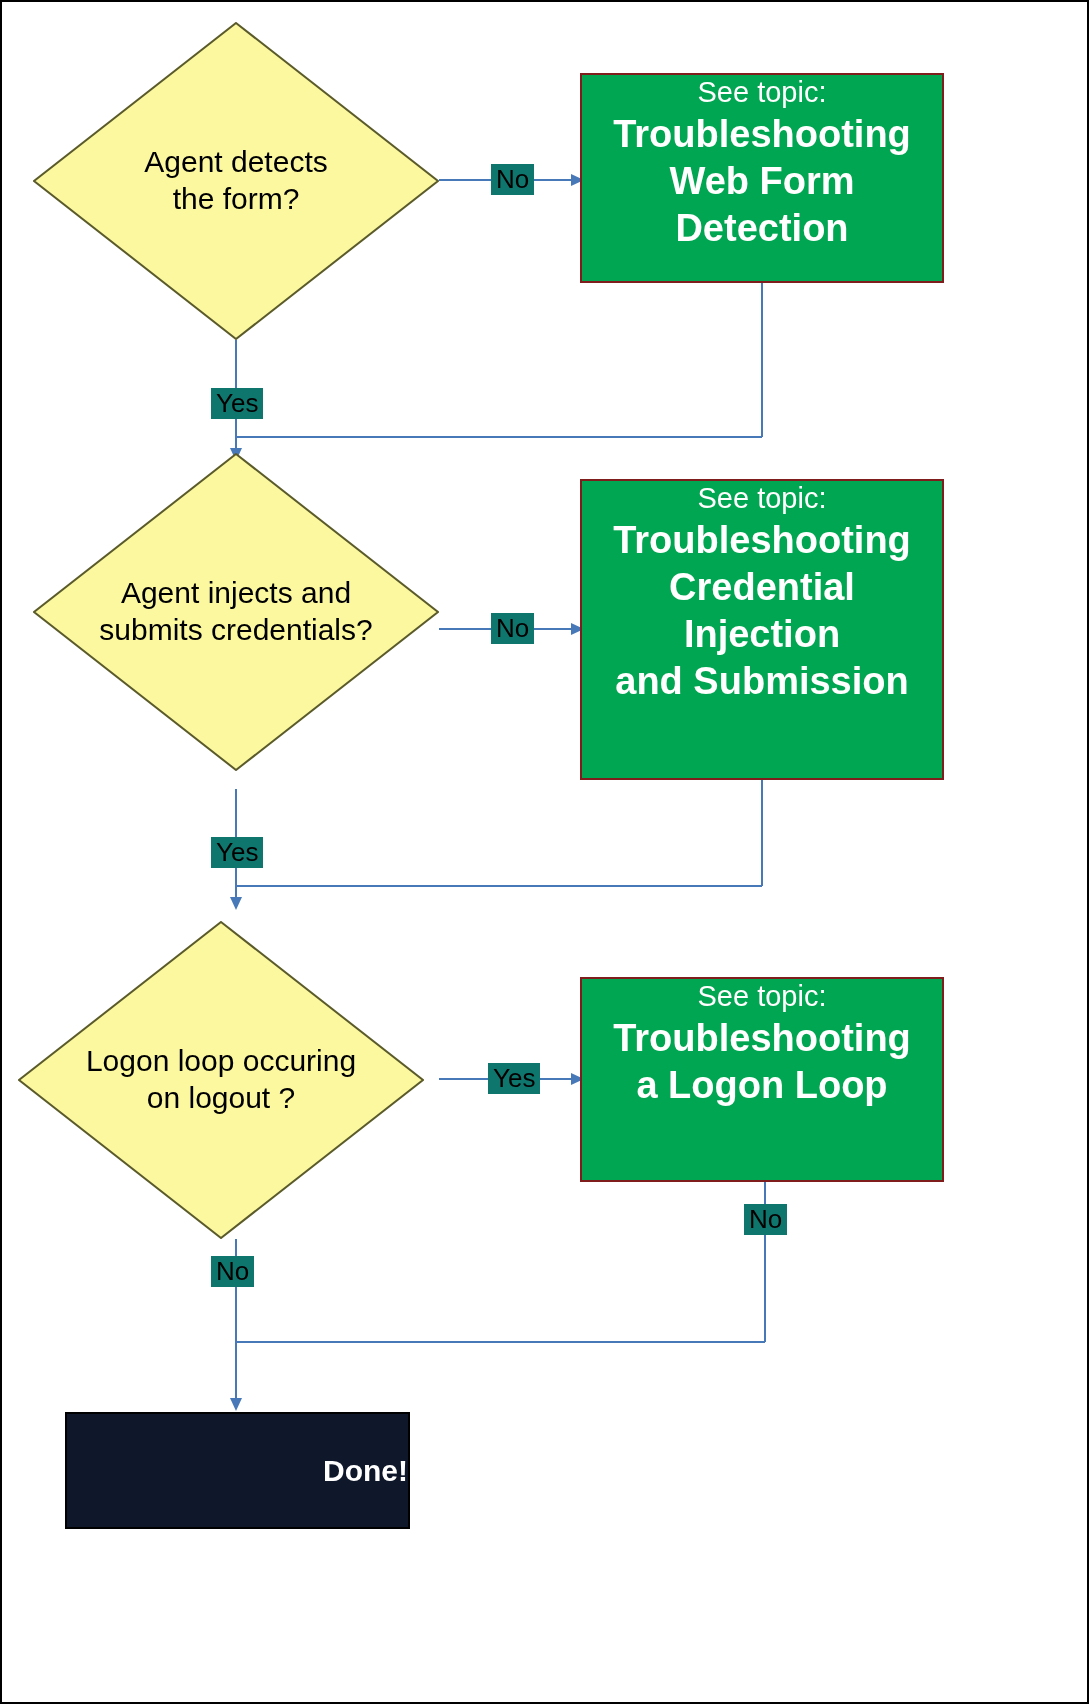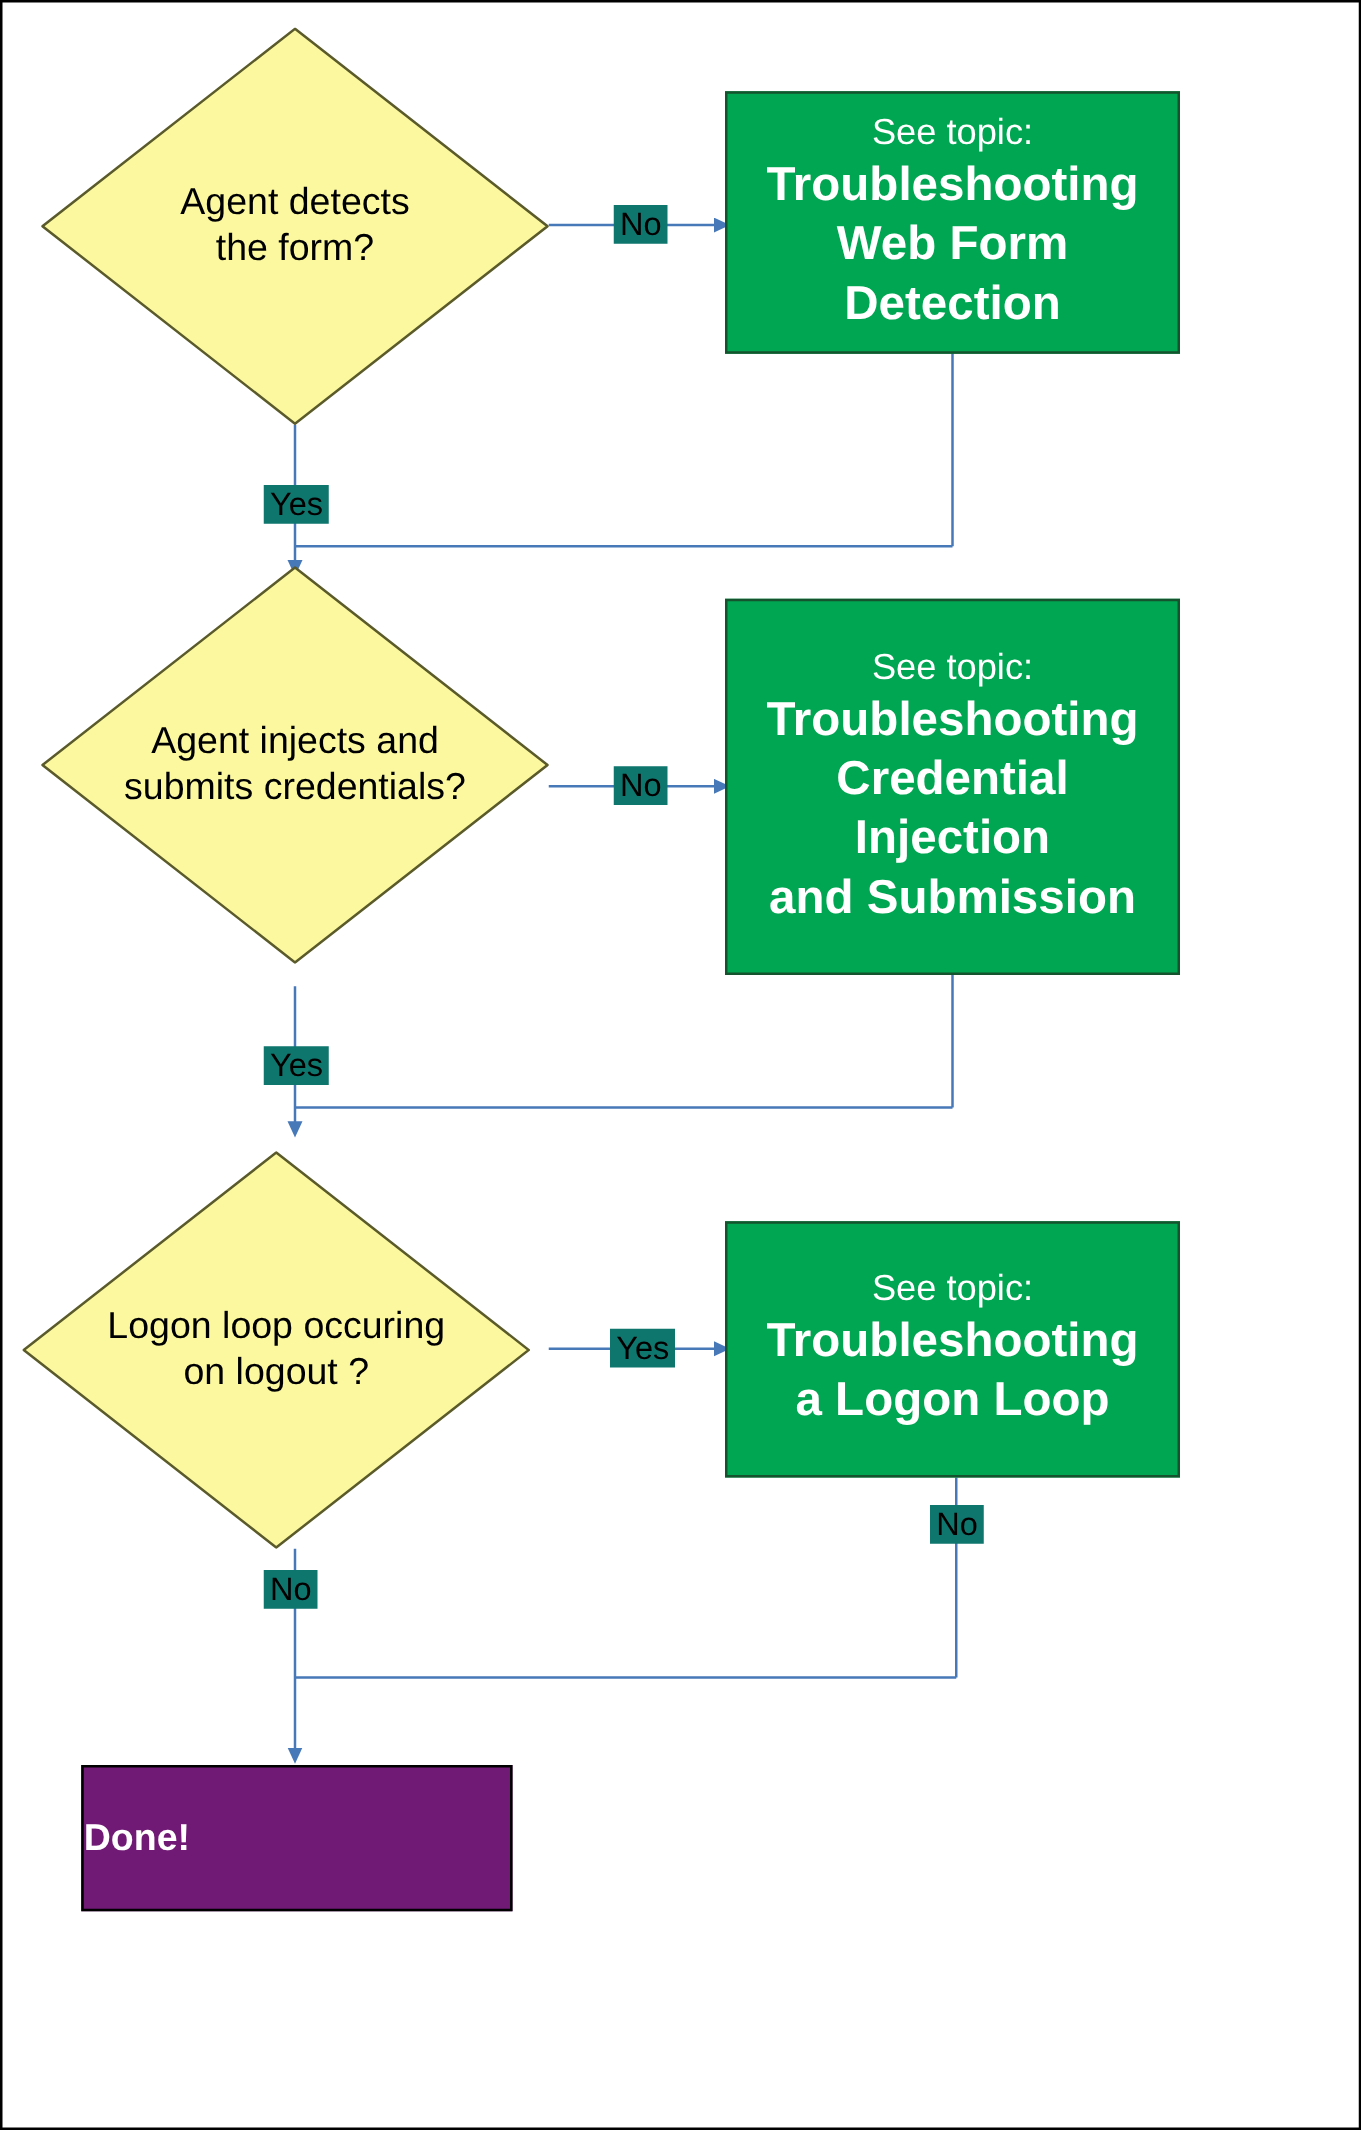--- a/index.html
+++ b/index.html
@@ -50,23 +50,23 @@
     color: #000000;
     font-size: 30px;
     line-height: 1.22;
     font-weight: 400;
     padding: 0 40px;
     white-space: pre-line;
   }
   
   .greenbox {
     background: #00a651;
-    border: 2px solid #14532d;
+    border: 2px solid #7f1d1d;
     display: flex;
-    align-items: center;
+    align-items: flex-start;
     justify-content: center;
     text-align: center;
     color: #ffffff;
   }
   .greenbox .gb-inner {
     padding: 0 10px;
   }
   .greenbox .gb-see {
     font-size: 29px;
     font-weight: 400;
@@ -75,25 +75,25 @@
   }
   .greenbox .gb-topic {
     font-size: 38px;
     font-weight: bold;
     line-height: 1.24;
     display: block;
     white-space: pre-line;
   }
   
   .purplebox {
-    background: #701a75;
+    background: #0f172a;
     border: 2px solid #000000;
     display: flex;
     align-items: center;
-    justify-content: flex-start;
+    justify-content: flex-end;
     color: #ffffff;
     font-size: 30px;
     font-weight: bold;
   }
   
   .edge-label {
     position: absolute;
     color: #000000;
     font-size: 26px;
     font-family: "Liberation Sans", sans-serif;

